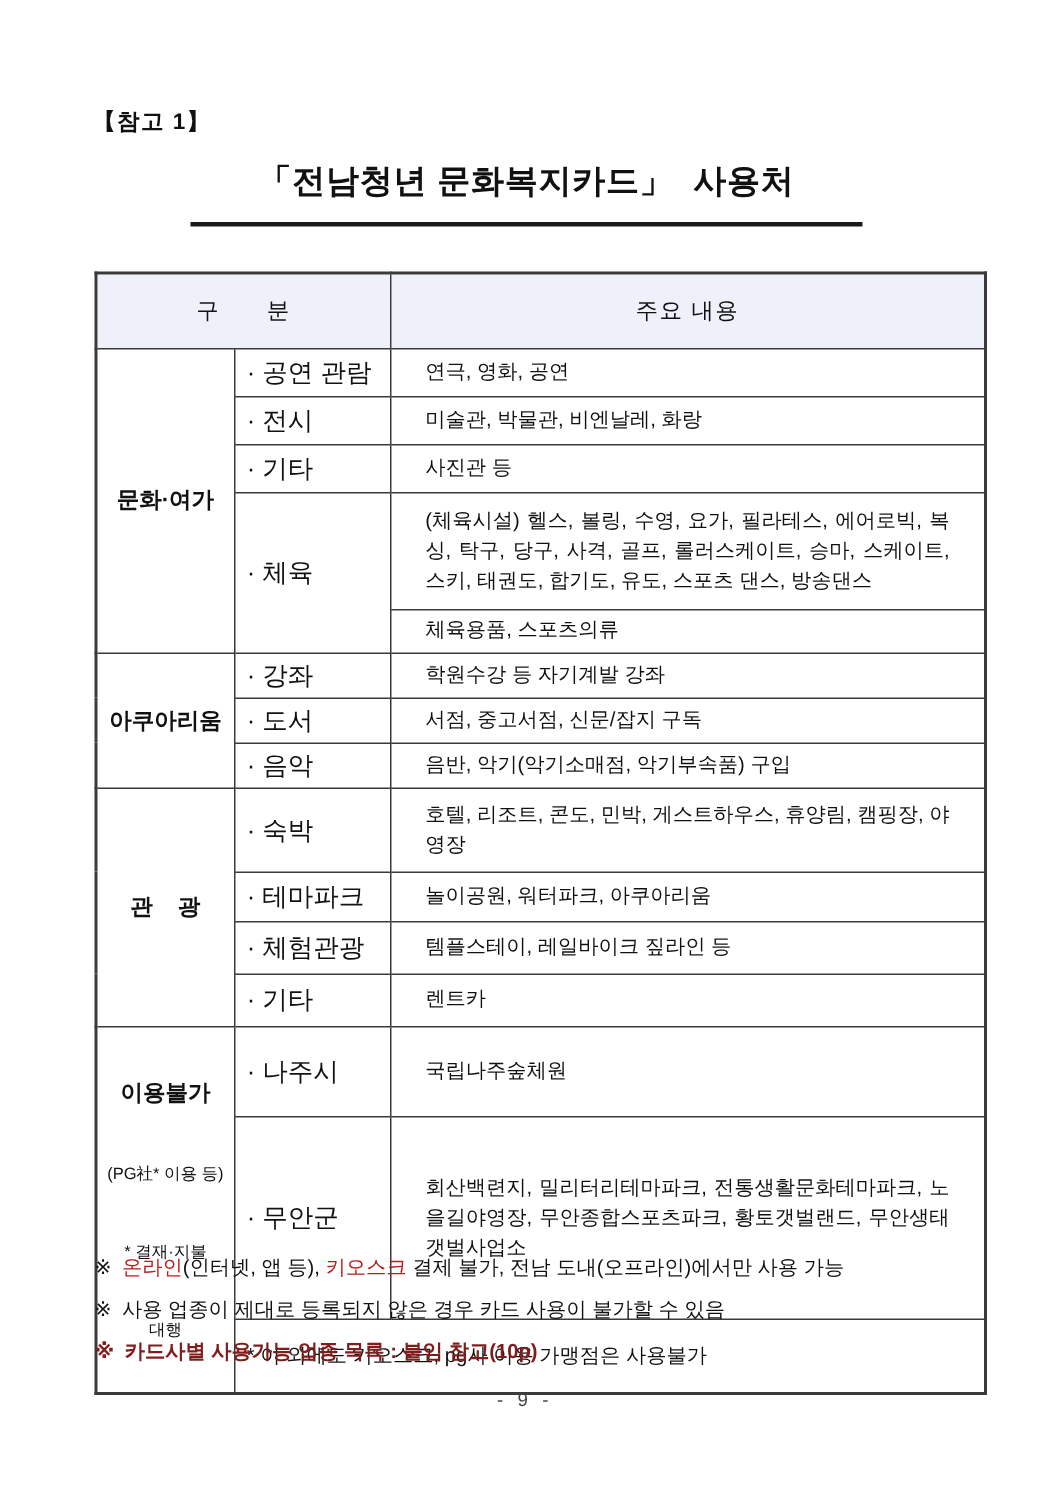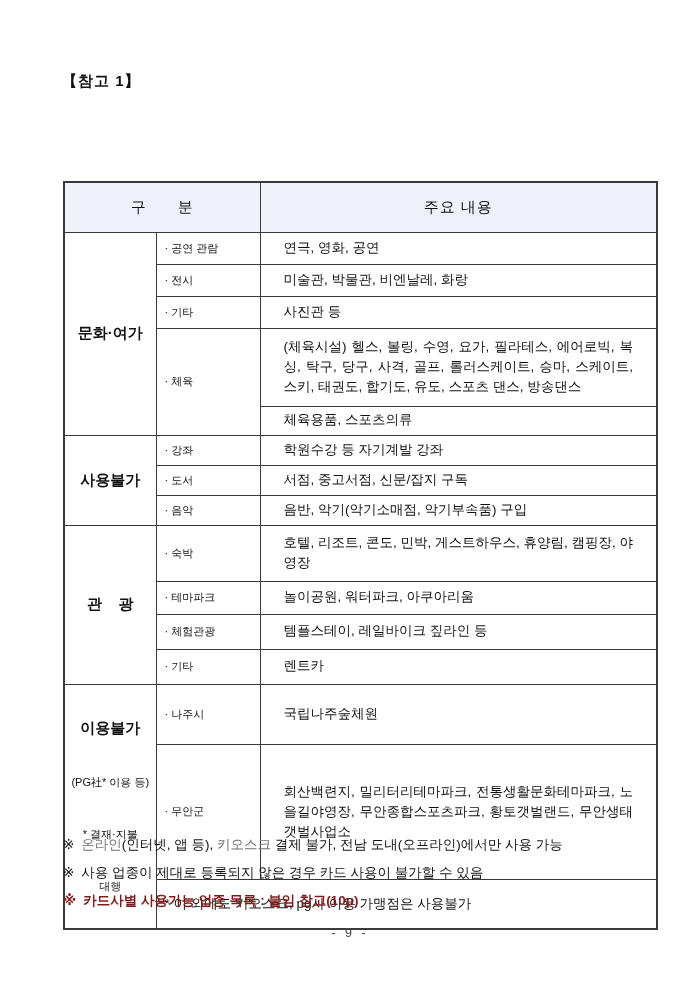--- a/index.html
+++ b/index.html
@@ -19,47 +19,50 @@
     border-collapse:collapse;table-layout:fixed;border:2px solid #3a3a3a;
   }
   table.usage th,table.usage td{
     border:1.4px solid #3a3a3a;vertical-align:middle;overflow:hidden;
   }
   th.hd{
     background:#eef0fa;font-weight:normal;font-size:15px;text-align:center;
     border-bottom:4px double #3a3a3a;white-space:pre;letter-spacing:1px;
   }
   td.group{font-weight:bold;font-size:15px;text-align:center;white-space:pre;padding:0;}
-  td.sub{font-size:11px;text-align:left;padding:2px 4px 2px 8px;white-space:nowrap;}
+  td.sub{font-size:17px;text-align:left;padding:2px 4px 2px 8px;white-space:nowrap;}
   td.content{font-size:13.5px;text-align:left;padding:3px 23px;line-height:1.5;}
   td.justify{text-align:justify;}
   td.footnote{font-size:13.5px;text-align:left;padding:2px 8px;white-space:nowrap;}
   .g-main{font-size:15px;font-weight:bold;}
   .g-s1{font-size:11px;font-weight:normal;margin-top:3px;white-space:nowrap;}
   .g-s2{font-size:11px;font-weight:normal;margin-top:3px;white-space:nowrap;}
   .h-head{height:50px;}
   .h26{height:26px;border-radius:23px;} .h29{height:29px;} .h30{height:30px;} .h32{height:32px;}
   .h33{height:33px;} .h35{height:35px;} .h56{height:56px;} .h72{height:72px;} .h78{height:78px;}
   .notes{position:absolute;left:63px;top:831px;width:610px;font-size:13.5px;line-height:28px;white-space:nowrap;}
   .note-line{white-space:nowrap;}
   .marker{margin-right:7px;}
-  .blue{color:#737373;}
+  .blue{color:#b91c1c;}
   .red{color:#7f1d1d;font-weight:bold;}
   .pagenum{
     position:absolute;left:0;top:926px;width:700px;text-align:center;
     font-size:12.5px;color:#444;letter-spacing:3px;
   }
 </style>
 </head>
 <body>
 
 <div class="page">
 
   <div class="ref">【참고 1】</div>
 
+  <div class="title-wrap">
+    <h1 class="title">「전남청년 문화복지카드」  사용처</h1>
+  </div>
 
   <table class="usage">
     <colgroup>
       <col style="width:92px">
         <col style="width:104px">
         <col style="width:397px">
     </colgroup>
     <thead>
       <tr class="h-head">
         <th class="hd" colspan="2">구      분</th>
@@ -83,21 +86,21 @@
       </tr>
       <tr class="h78">
         <td class="sub" rowspan="2">· 체육</td>
         <td class="content justify">(체육시설) 헬스, 볼링, 수영, 요가, 필라테스, 에어로빅, 복싱, 탁구, 당구, 사격, 골프, 롤러스케이트, 승마, 스케이트, 스키, 태권도, 합기도, 유도, 스포츠 댄스, 방송댄스</td>
       </tr>
       <tr class="h29">
         <td class="content">체육용품, 스포츠의류</td>
       </tr>
 
       <tr class="h30">
-        <td class="group" rowspan="3">사용불가</td>
+        <td class="group" rowspan="3">아쿠아리움</td>
         <td class="sub">· 강좌</td>
         <td class="content">학원수강 등 자기계발 강좌</td>
       </tr>
       <tr class="h30">
         <td class="sub">· 도서</td>
         <td class="content">서점, 중고서점, 신문/잡지 구독</td>
       </tr>
       <tr class="h30">
         <td class="sub">· 음악</td>
         <td class="content">음반, 악기(악기소매점, 악기부속품) 구입</td>

